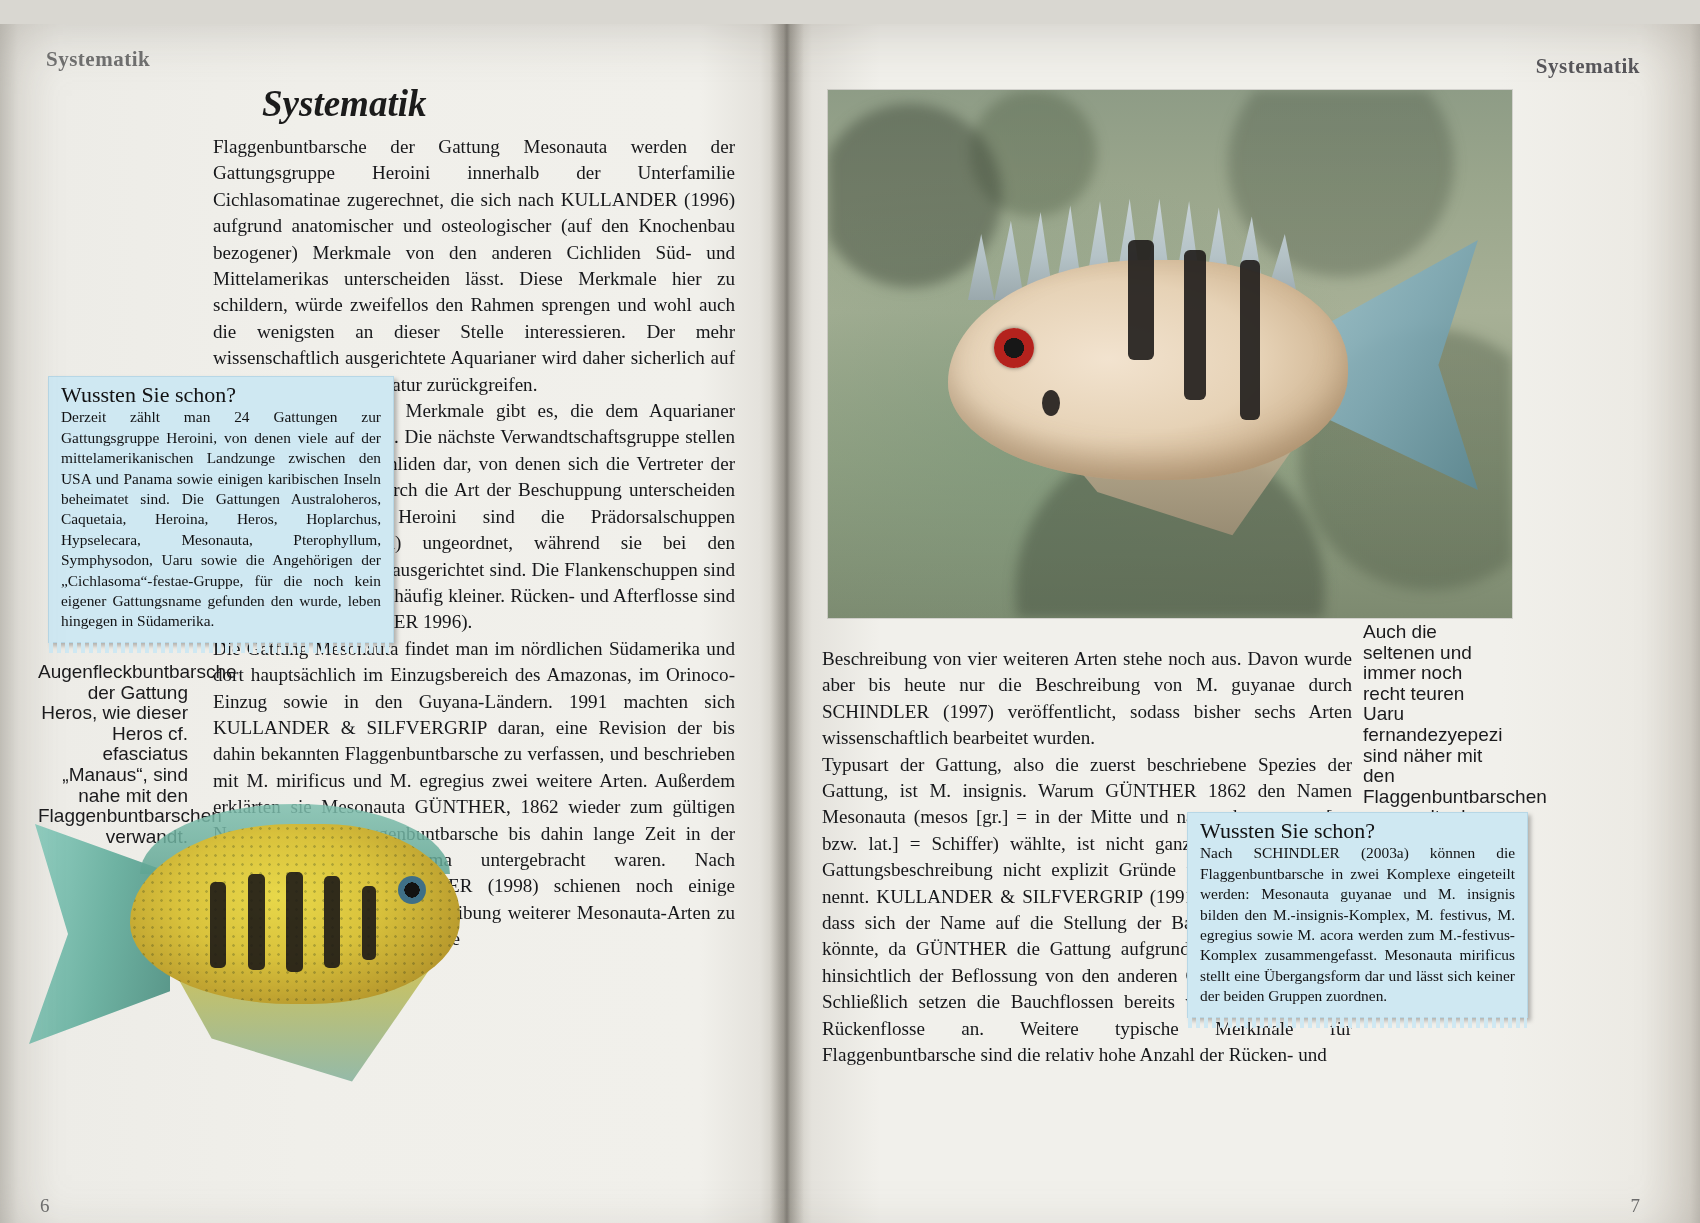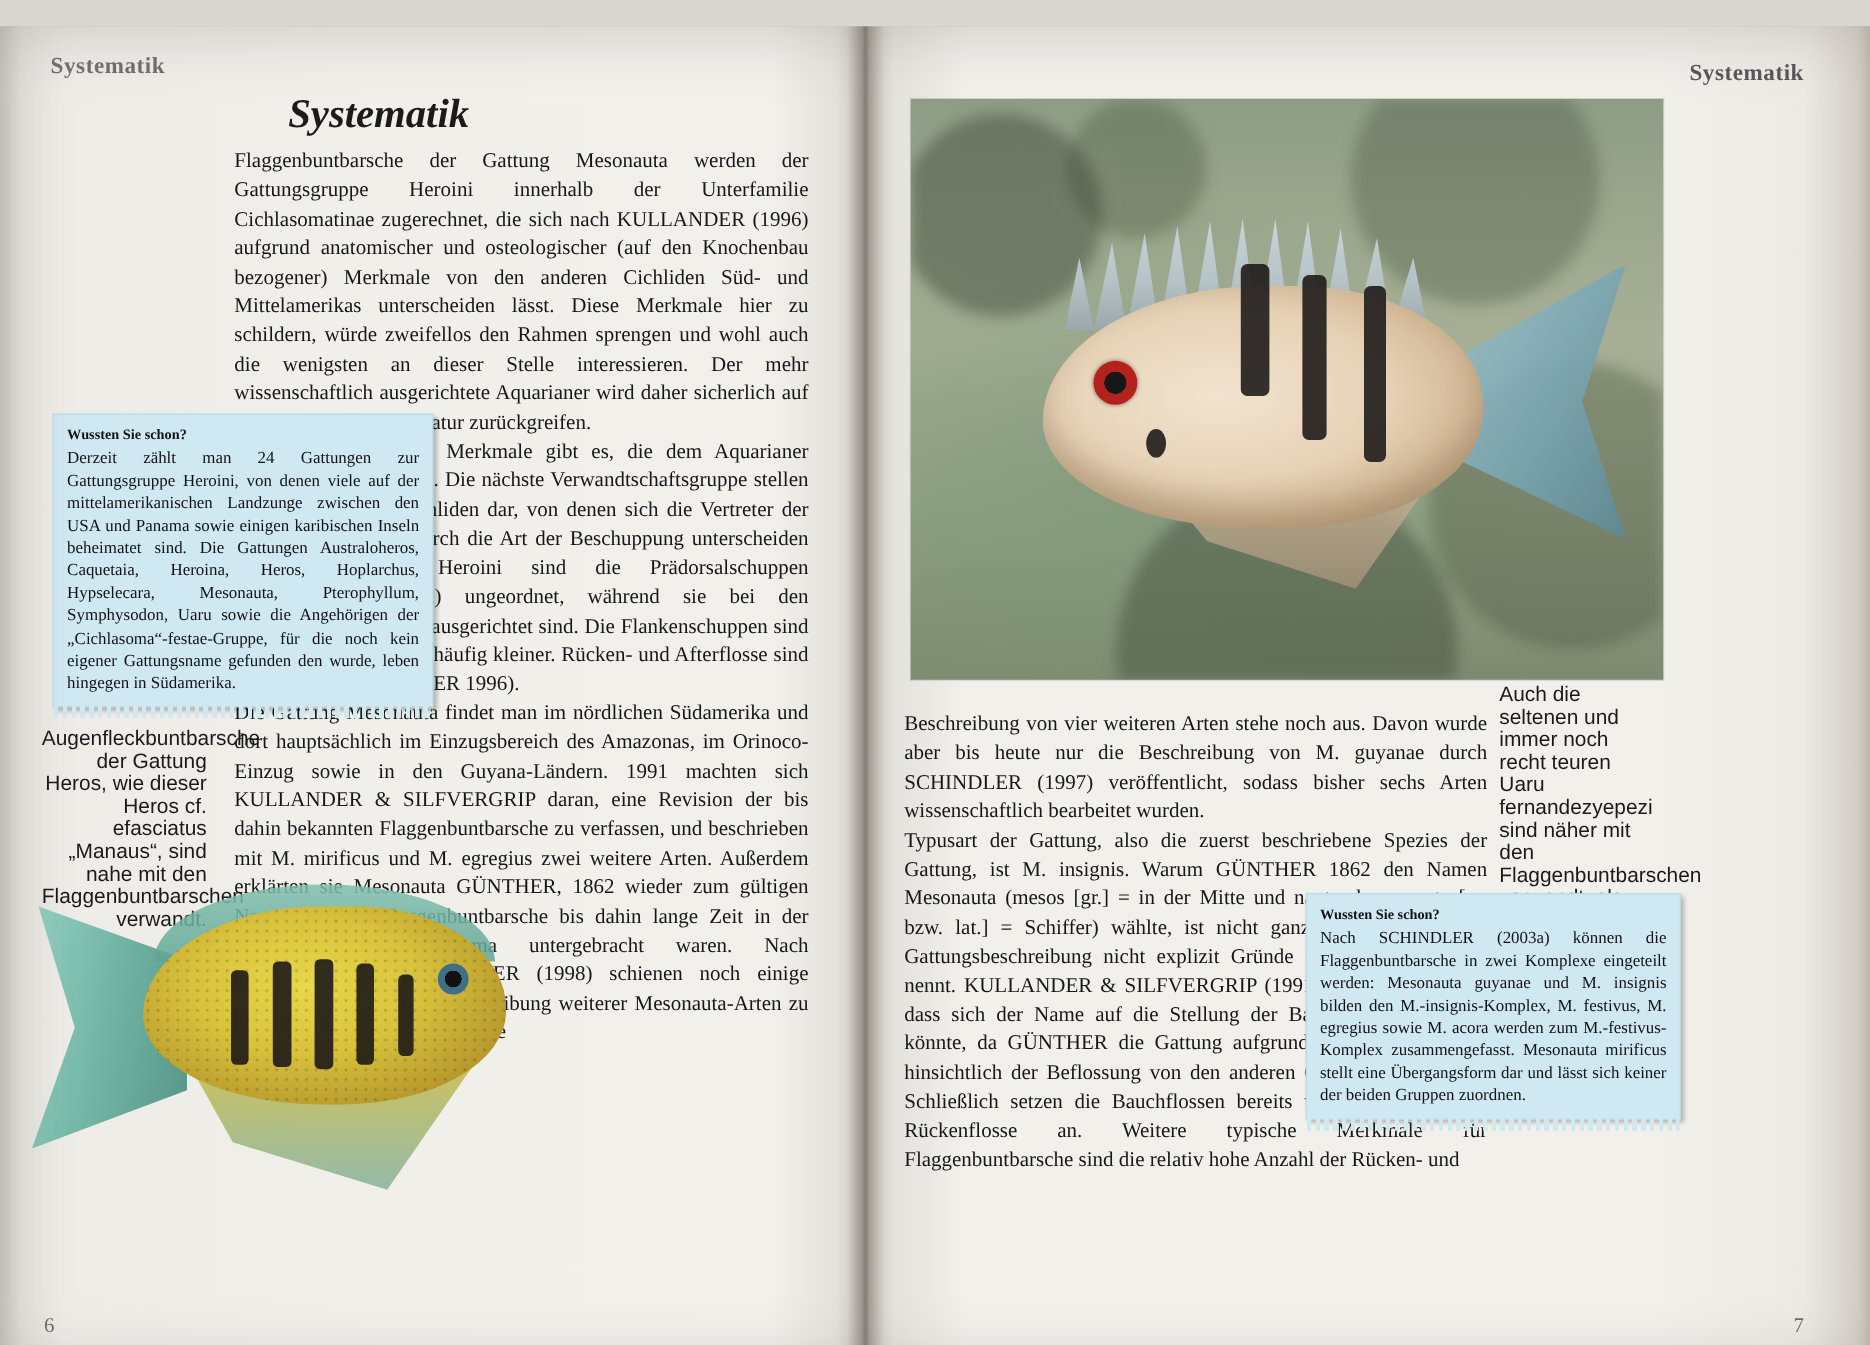--- a/index.html
+++ b/index.html
@@ -57,21 +57,21 @@
   .infobox{
     position:absolute;
     background:#cfe8f2;
     border:1px solid #b7d7e6;
     box-shadow:3px 3px 4px rgba(0,0,0,.25);
     padding:8px 12px 10px 12px;
     font-family:"Liberation Serif", serif;
     font-size:15.4px;line-height:20.4px;color:#121214;
     text-align:justify;
   }
-  .infobox .ib-title{font-weight:bold;font-size:13px;margin-bottom:2px;display:block;}
+  .infobox .ib-title{font-weight:normal;font-size:22px;margin-bottom:2px;display:block;}
   .ib-fringe{
     position:absolute;left:0;bottom:-11px;width:100%;height:12px;
     background:repeating-linear-gradient(90deg,#cfe8f2 0 4px,rgba(0,0,0,0) 4px 8px);
   }
   #infobox-left{left:48px;top:352px;width:320px;}
   #infobox-right{left:1187px;top:788px;width:315px;}
 
   .caption{
     position:absolute;
     font-size:19px;line-height:20.6px;color:#1a1a1c;

